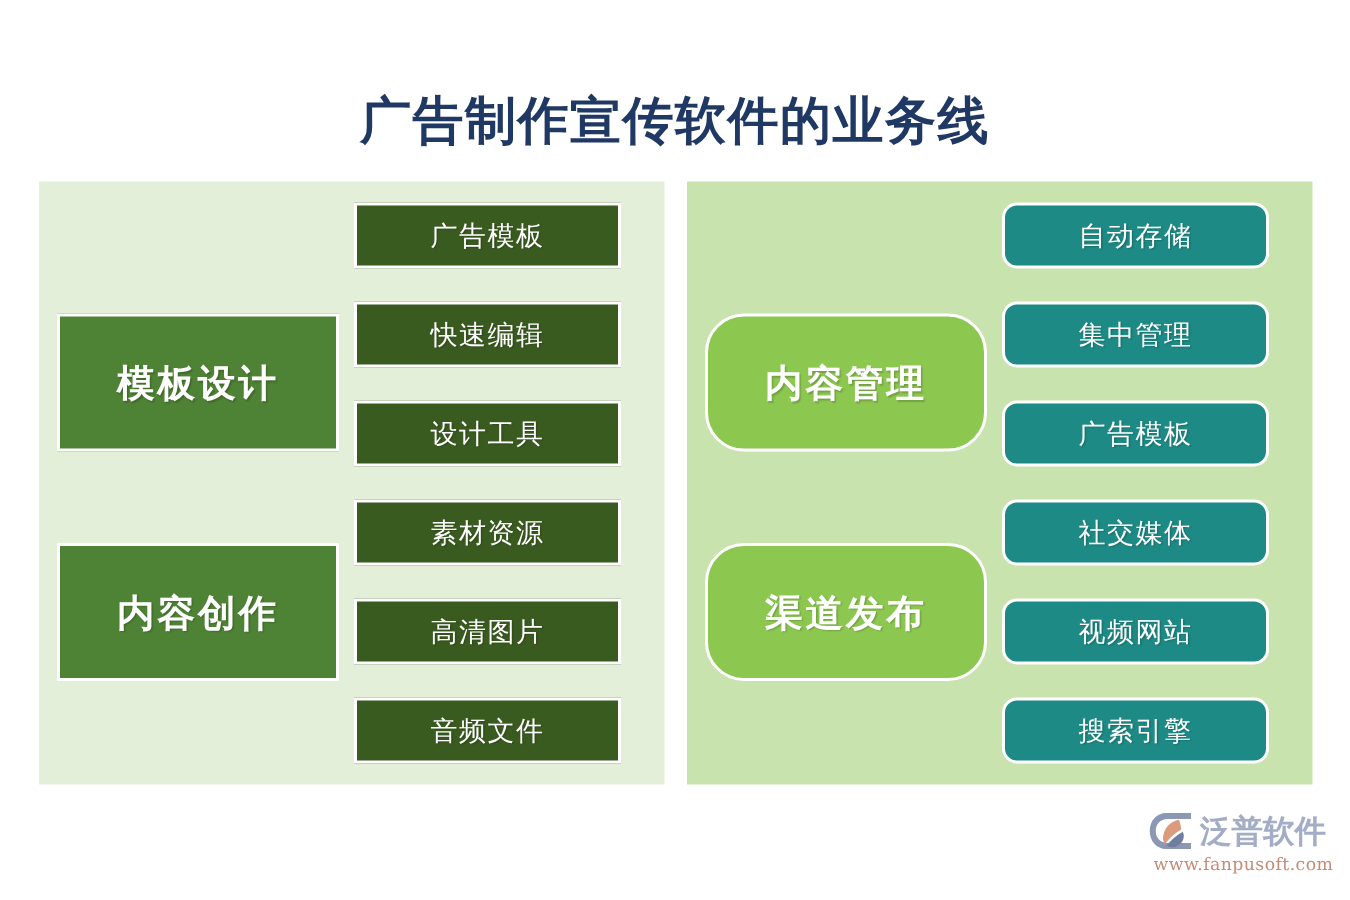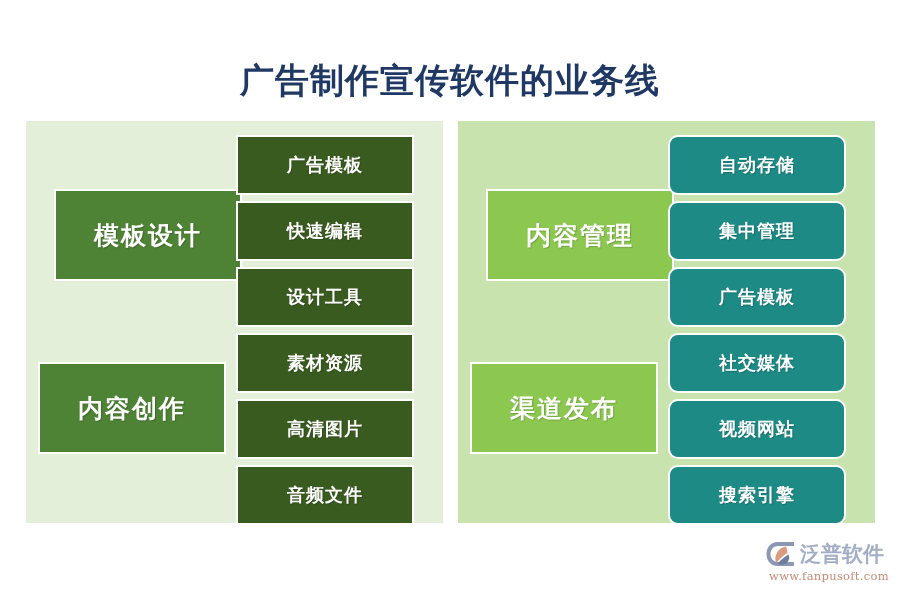--- a/index.html
+++ b/index.html
@@ -64,40 +64,40 @@
     display: flex;
     align-items: center;
     justify-content: center;
     color: #ffffff;
     font-size: 25px;
     font-weight: bold;
     letter-spacing: 2px;
     text-shadow: 1px 1px 1px rgba(0,0,0,0.18);
     font-family: "DejaVu Serif", "Liberation Serif", serif;
   }
-  .group-box.g-top { top: 68px; margin-left: 16px; }
+  .group-box.g-top { top: 88px; }
   .group-box.g-bottom { top: 241px; }
 
   .group-dark  { background: #4e8234; }
-  .group-light { background: #8cc750; }
+  .group-light { background: #8cc750; border-radius: 26px; }
 
   
   .item-box {
     position: absolute;
     left: 210px;
     width: 178px;
-    height: 60px;
+    height: 44px;
     box-sizing: border-box;
     border: 2px solid #ffffff;
     display: flex;
     align-items: center;
     justify-content: center;
     color: #ffffff;
     font-size: 18px;
-    font-weight: bold;
+    font-weight: normal;
     letter-spacing: 1px;
     text-shadow: 1px 1px 1px rgba(0,0,0,0.18);
     font-family: "DejaVu Serif", "Liberation Serif", serif;
   }
   .item-dark { background: #3a5b20; }
   .item-teal { background: #1d8a85; border-radius: 10px; }
 
   .item-r0 { top: 14px; }
   .item-r1 { top: 80px; }
   .item-r2 { top: 146px; }

